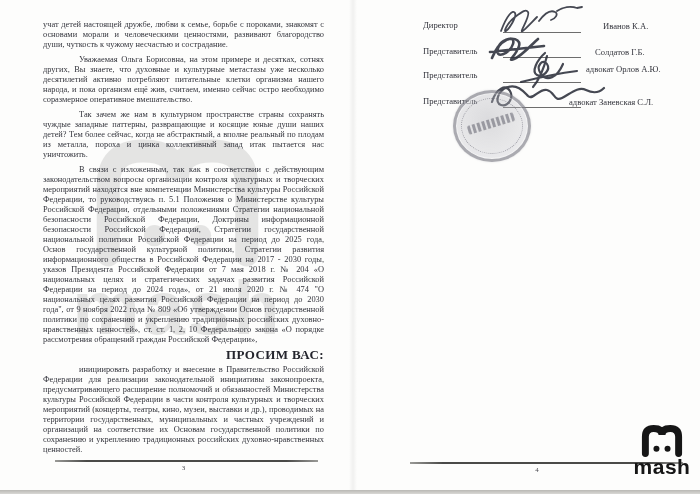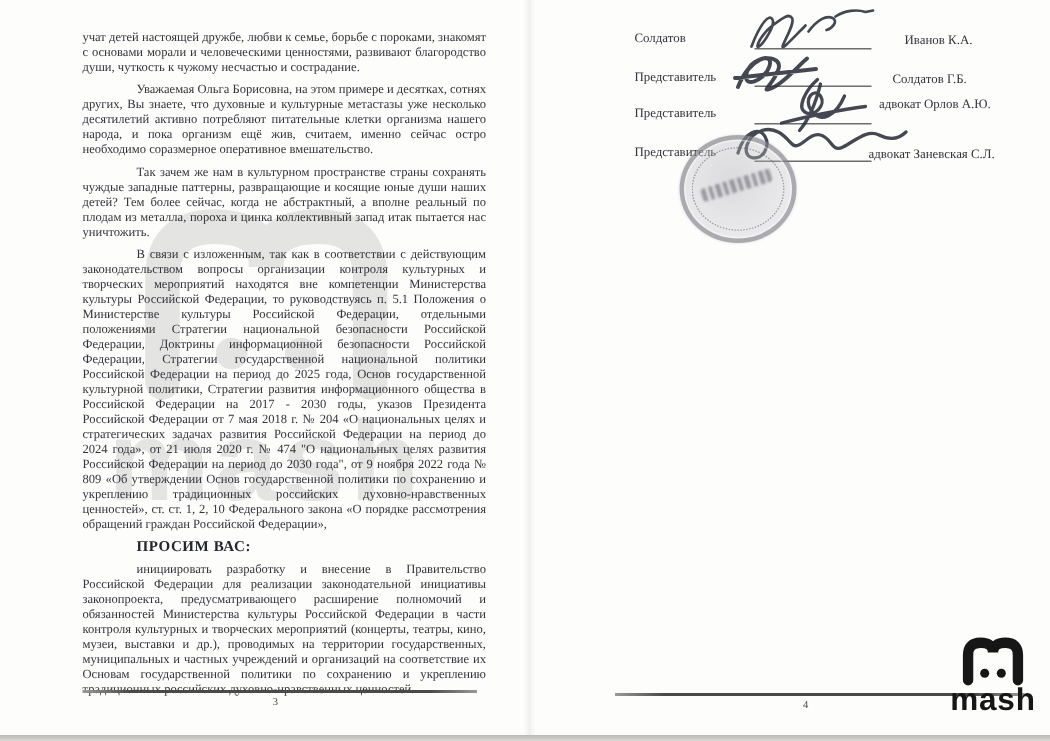--- a/index.html
+++ b/index.html
@@ -23,25 +23,25 @@
     position:absolute;left:0;right:0;top:490px;height:4px;
     background:linear-gradient(180deg,#b9b8b4,#d9d8d5);
   }
 
   
   .body-text{
     position:absolute;left:43px;top:20px;width:281px;
     font-size:8.4px;line-height:10px;color:#33343c;
     text-align:justify;
   }
-  .body-text p{margin:0 0 5px 12px;text-indent:36px;}
+  .body-text p{margin:0 0 5px 0;text-indent:36px;}
   .body-text p.noindent{text-indent:0;}
   .req-heading{
-    margin:7px 0 7px 0;text-align:left;font-weight:bold;
-    font-size:10px;letter-spacing:.4px;color:#24252d;text-indent:0;
+    margin:7px 0 7px 0;text-align:right;font-weight:bold;
+    font-size:13px;letter-spacing:.4px;color:#24252d;text-indent:0;
   }
   .footer-rule{
     position:absolute;height:2px;
     background:linear-gradient(90deg,#9a9a97,#4a4a48 12%,#4a4a48 88%,#9a9a97);
   }
   .footer-rule-left{left:55px;width:263px;top:460px;}
   .footer-rule-right{left:57px;width:273px;top:462px;}
   .page-number{
     position:absolute;font-size:7px;color:#4a4a50;text-align:center;
   }
@@ -127,21 +127,21 @@
       <p class="req-heading">ПРОСИМ ВАС:</p>
       <p>инициировать разработку и внесение в Правительство Российской Федерации для реализации законодательной инициативы законопроекта, предусматривающего расширение полномочий и обязанностей Министерства культуры Российской Федерации в части контроля культурных и творческих мероприятий (концерты, театры, кино, музеи, выставки и др.), проводимых на территории государственных, муниципальных и частных учреждений и организаций на соответствие их Основам государственной политики по сохранению и укреплению традиционных российских духовно-нравственных ценностей.</p>
     </div>
 
     <div class="footer-rule footer-rule-left"></div>
     <div class="page-number page-number-left">3</div>
   </section>
 
   <section class="page page-right">
 
-    <span class="sig-role" style="top:20px">Солдатов</span>
+    <span class="sig-role" style="top:20px">Директор</span>
     <span class="sig-line" style="top:32px"></span>
     <svg class="sig-svg" style="left:140px;top:5px" width="92" height="30" viewBox="0 0 92 30">
       <path d="M8 26 C14 10 20 4 22 8 C24 12 16 24 13 26 C10 28 14 18 22 12 C30 6 33 4 35 7 C37 10 31 20 29 25 C27 30 36 20 44 12 M46 16 C52 8 58 5 62 7 C66 9 62 14 58 15 M64 6 C70 2 78 1 84 3 L89 2" stroke-width="1.8"></path>
     </svg>
     <span class="sig-name" style="left:250px;top:21px">Иванов К.А.</span>
 
     <span class="sig-role" style="top:46px">Представитель</span>
     <span class="sig-line" style="top:57px"></span>
     <svg class="sig-svg" style="left:133px;top:34px" width="72" height="28" viewBox="0 0 72 28">
       <path d="M6 24 C14 4 30 0 27 10 C24 20 8 26 12 14 C16 2 36 2 33 12 C30 22 20 28 28 25 C36 22 46 10 52 5 M4 18 L58 12" stroke-width="2.6"></path>
@@ -153,21 +153,21 @@
     <svg class="sig-svg" style="left:158px;top:50px" width="72" height="40" viewBox="0 0 72 40">
       <path d="M34 3 C26 10 20 22 26 25 C32 28 40 20 36 14 C32 8 24 16 30 24 C36 32 46 28 52 14 M36 6 C33 18 28 30 22 37 M10 32 C30 27 50 23 66 21" stroke-width="2.2"></path>
     </svg>
     <span class="sig-name" style="left:233px;top:64px">адвокат Орлов А.Ю.</span>
 
     <span class="sig-role" style="top:96px">Представитель</span>
     <span class="sig-line" style="top:107px"></span>
     <svg class="sig-svg" style="left:133px;top:80px" width="124" height="32" viewBox="0 0 124 32">
       <path d="M6 22 C10 8 20 4 24 11 C28 18 22 27 15 25 C8 23 12 10 22 7 C32 4 38 12 42 16 C47 21 53 8 61 10 C69 12 68 22 76 18 C84 14 92 6 100 10 C108 14 114 12 118 8" stroke-width="2.2"></path>
     </svg>
-    <span class="sig-name" style="left:226px;top:97px">адвокат Заневская С.Л.</span>
+    <span class="sig-name" style="left:216px;top:97px">адвокат Заневская С.Л.</span>
 
     <div class="stamp">
       <div class="inner-ring"></div>
       <div class="center-mark"></div>
     </div>
 
     <div class="footer-rule footer-rule-right"></div>
     <div class="page-number page-number-right">4</div>
   </section>
 

